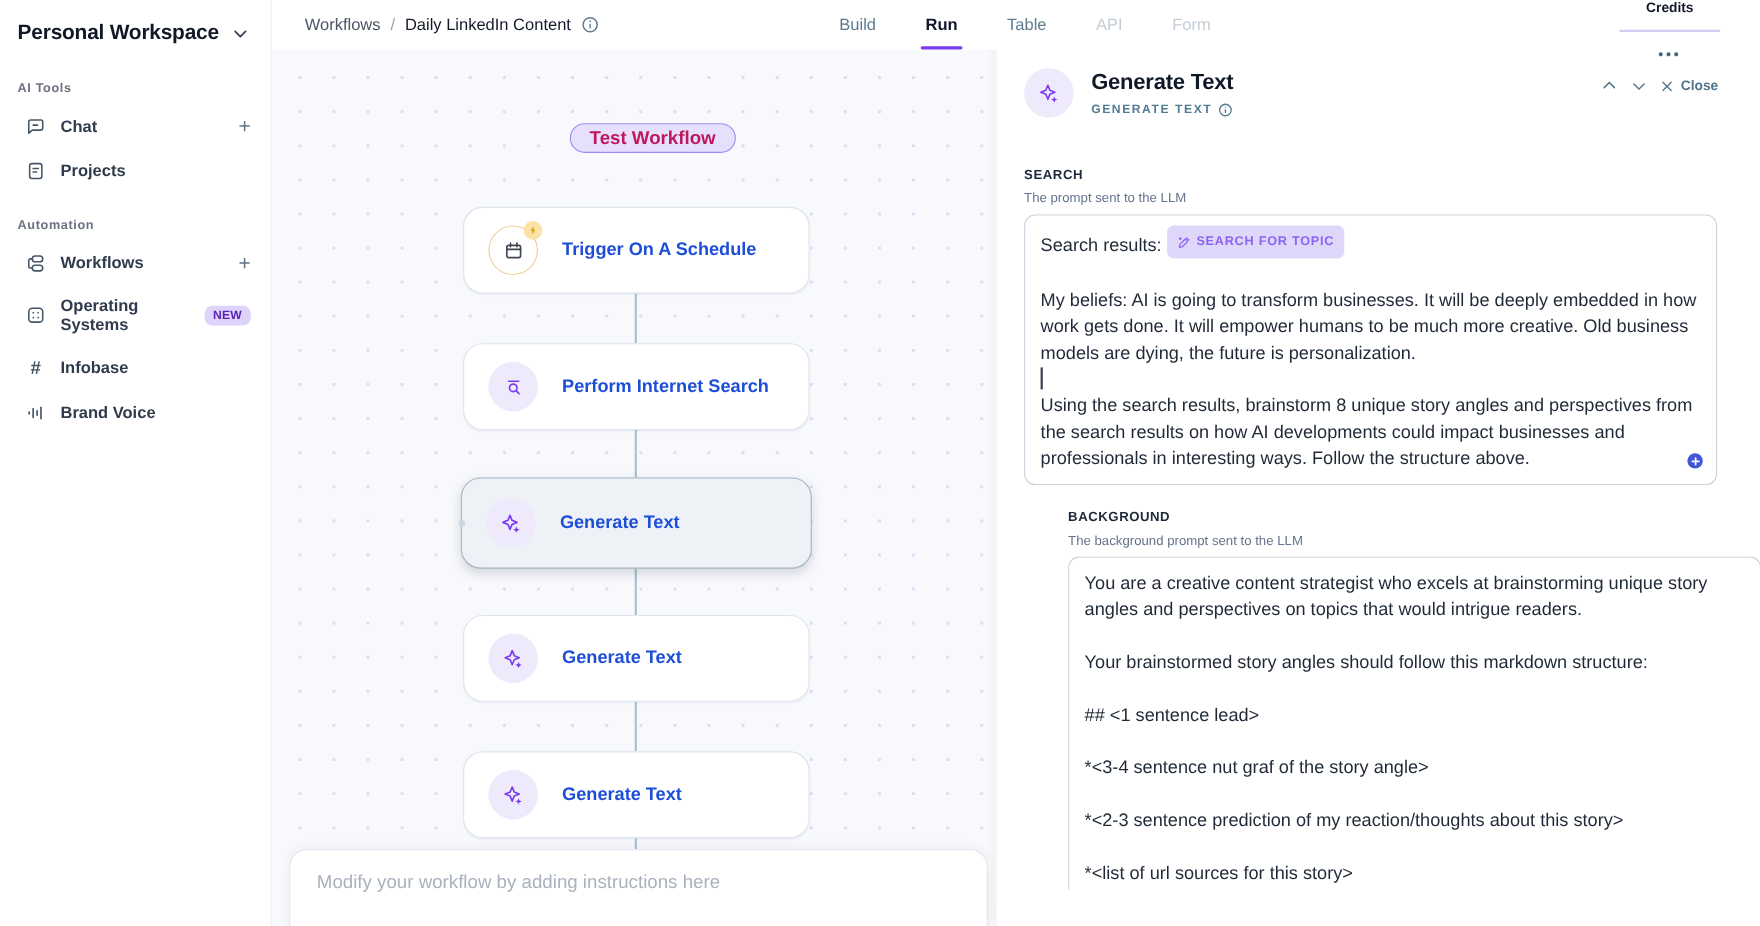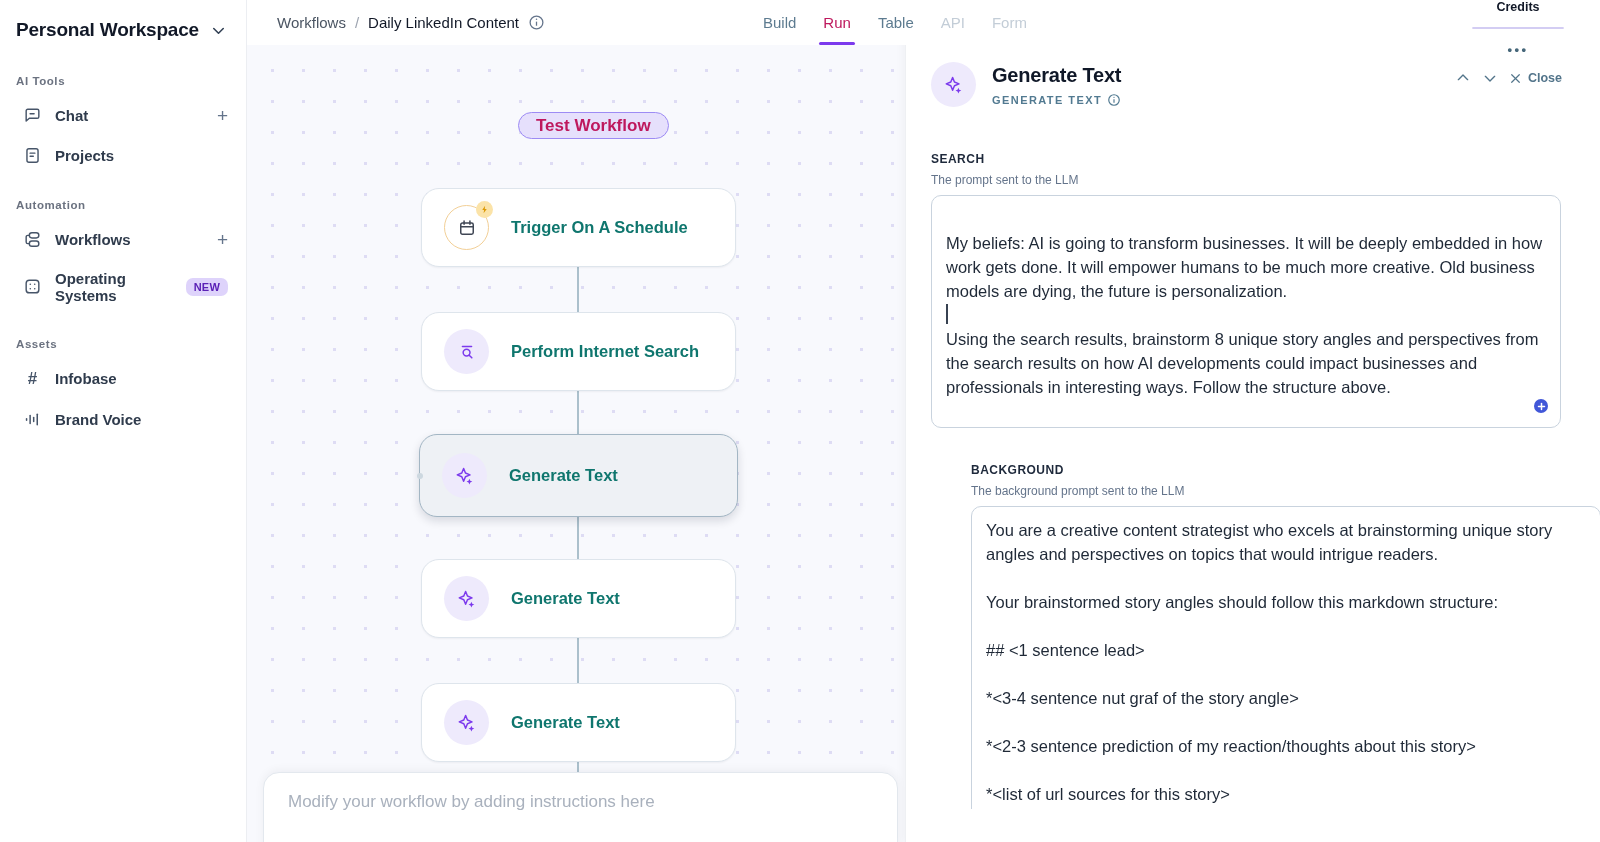--- a/index.html
+++ b/index.html
@@ -17,41 +17,41 @@
   .badge-new { background:#ded3fb; color:#5b21b6; font-size:11px; font-weight:700; padding:3px 8px; border-radius:7px; letter-spacing:0.02em; }
   .hash-glyph { font-size:17px; font-weight:700; color:#475569; width:19px; text-align:center; }
   .sicon { width:19px; height:19px; flex:none; }
 
   
   .topbar { position:absolute; left:247px; top:0; width:1353px; height:45px; background:#fff; z-index:4; }
   .breadcrumb { position:absolute; left:30px; top:0; height:45px; display:flex; align-items:center; gap:9px; font-size:15px; }
   .bc-root { color:#4b5563; cursor:pointer; }
   .bc-sep { color:#9ca3af; }
   .bc-page { color:#111827; font-weight:500; }
-  .tabs { position:absolute; left:516px; top:0; height:45px; display:flex; gap:27px; }
+  .tabs { position:absolute; left:516px; top:0; height:45px; display:flex; gap:45px; }
   .tab { height:45px; display:flex; align-items:center; font-size:15px; color:#5d7b90; cursor:pointer; position:relative; }
-  .tab.active { color:#be185d; font-weight:400; }
+  .tab.active { color:#0f172a; font-weight:700; }
   .tab.active::after { content:""; position:absolute; left:-4px; right:-4px; bottom:0; height:3px; background:#7c3aed; border-radius:2px; }
   .tab.disabled { color:#c3cdd7; }
   .top-right { position:absolute; right:36px; top:0; height:45px; display:flex; align-items:center; gap:13px;flex-direction:column; }
   .credits-label { font-size:12.5px; font-weight:700; color:#111827; }
   .credits-pill { width:92px; height:13px; background:#ddd9f7; border:1px solid #d3cdf3; border-radius:7px; cursor:pointer; }
   .more-dots { font-size:13px; font-weight:700; color:#46677a; letter-spacing:2.5px; cursor:pointer; }
 
   
   .canvas { position:absolute; left:247px; top:45px; width:658px; height:797px; background:#f8f9fd;
     background-image:radial-gradient(circle, #dedcf4 1.6px, transparent 1.6px); background-size:31px 31px; background-position:10px 10px; }
   .test-btn { position:absolute; left:271px; top:67px; height:27px; padding:0 17px; display:flex; align-items:center;
     background:#e6e0fc; border:1px solid #9d8bf4; border-radius:15px; font-size:17px; font-weight:700; color:#be185d; cursor:pointer; }
   .connector { position:absolute; left:330px; width:1.5px; background:#abc0cc; }
   .node { position:absolute; left:174px; width:315px; height:79px; background:#fff; border:1px solid #dee5ec; border-radius:18px;
     display:flex; align-items:center; gap:22px; padding-left:22px; box-shadow:0 1px 2px rgba(16,24,40,0.05); cursor:pointer; }
   .node.selected { left:172px; width:319px; height:83px; background:#eef1f5; border:1px solid #a3b6c4; box-shadow:0 4px 10px rgba(16,24,40,0.14); }
   .node.selected::before { content:""; position:absolute; left:-3px; top:50%; margin-top:-3px; width:6px; height:6px; border-radius:50%; background:#cdd8e0; }
-  .node-title { font-size:16.5px; font-weight:700; color:#0f766e; }
+  .node-title { font-size:16.5px; font-weight:700; color:#1d4ed8; }
   .icon-circle { width:45px; height:45px; border-radius:50%; display:flex; align-items:center; justify-content:center; flex:none; position:relative; }
   .icon-circle.purple { background:#eeeafc; }
   .icon-circle.amber { background:#fff; border:1.5px solid #f2cf96; }
   .trig-badge { position:absolute; top:-5px; right:-5px; width:17px; height:17px; border-radius:50%; background:#fbe3a8;
     display:flex; align-items:center; justify-content:center; }
   .instruction-box { position:absolute; left:16px; top:727px; width:635px; height:95px; background:#fff; border:1px solid #e3e8ee;
     border-radius:16px; box-shadow:0 -2px 10px rgba(16,24,40,0.05); }
   .instruction-box textarea { width:100%; height:100%; border:none; outline:none; resize:none; background:transparent;
     padding:19px 24px; font-size:17px; font-family:"Liberation Sans", sans-serif; color:#1f2937; }
   .instruction-box textarea::placeholder { color:#a9b1bd; }
@@ -129,21 +129,20 @@
           <rect x="4" y="4" width="16" height="16" rx="4"></rect>
           <circle cx="9.2" cy="9.2" r="1" fill="#475569" stroke="none"></circle>
           <circle cx="14.8" cy="9.2" r="1" fill="#475569" stroke="none"></circle>
           <circle cx="9.2" cy="14.8" r="1" fill="#475569" stroke="none"></circle>
           <circle cx="14.8" cy="14.8" r="1" fill="#475569" stroke="none"></circle>
         </svg>
       <span>Operating Systems</span>
       <span class="badge-new">NEW</span>
     </div>
 
-    <div class="side-label">Assets</div>
     <div class="side-item">
       <span class="hash-glyph">#</span>
       <span class="grow">Infobase</span>
     </div>
     <div class="side-item">
       <svg class="sicon" viewBox="0 0 24 24" fill="none" stroke="#475569" stroke-width="1.9" stroke-linecap="round">
           <line x1="4.5" y1="11" x2="4.5" y2="13"></line>
           <line x1="9" y1="7" x2="9" y2="17"></line>
           <line x1="13.5" y1="9.5" x2="13.5" y2="14.5"></line>
           <line x1="18" y1="5.5" x2="18" y2="18.5"></line>
@@ -286,20 +285,31 @@
             </svg>
           <span>Close</span>
         </span>
       </div>
     </div>
 
     <div class="field-group group-prompt">
       <div class="field-label">SEARCH</div>
       <div class="field-help">The prompt sent to the LLM</div>
       <div class="text-box prompt-box">
+        <div class="pline">
+          <span>Search results:</span>
+          <span class="chip">
+            <svg width="13" height="13" viewBox="0 0 24 24" fill="none" stroke="#8b5cf6" stroke-width="2" stroke-linecap="round" stroke-linejoin="round">
+                <path d="M14 6l4 4-9 9-5 1 1-5z"></path>
+                <line x1="16" y1="4" x2="20" y2="8"></line>
+                <path d="M5.5 7V3.8M3.9 5.4h3.2"></path>
+              </svg>
+            <span>SEARCH FOR TOPIC</span>
+          </span>
+        </div>
         <div class="pline"></div>
         <div class="pline">My beliefs: AI is going to transform businesses. It will be deeply embedded in how work gets done. It will empower humans to be much more creative. Old business models are dying, the future is personalization.</div>
         <div class="pline"><span class="caret"></span></div>
         <div class="pline">Using the search results, brainstorm 8 unique story angles and perspectives from the search results on how AI developments could impact businesses and professionals in interesting ways. Follow the structure above.</div>
         <div class="drag-handle">
           <svg width="9" height="9" viewBox="0 0 12 12" fill="none" stroke="#ffffff" stroke-width="2" stroke-linecap="round">
               <line x1="6" y1="2" x2="6" y2="10"></line>
               <line x1="2" y1="6" x2="10" y2="6"></line>
             </svg>
         </div>

